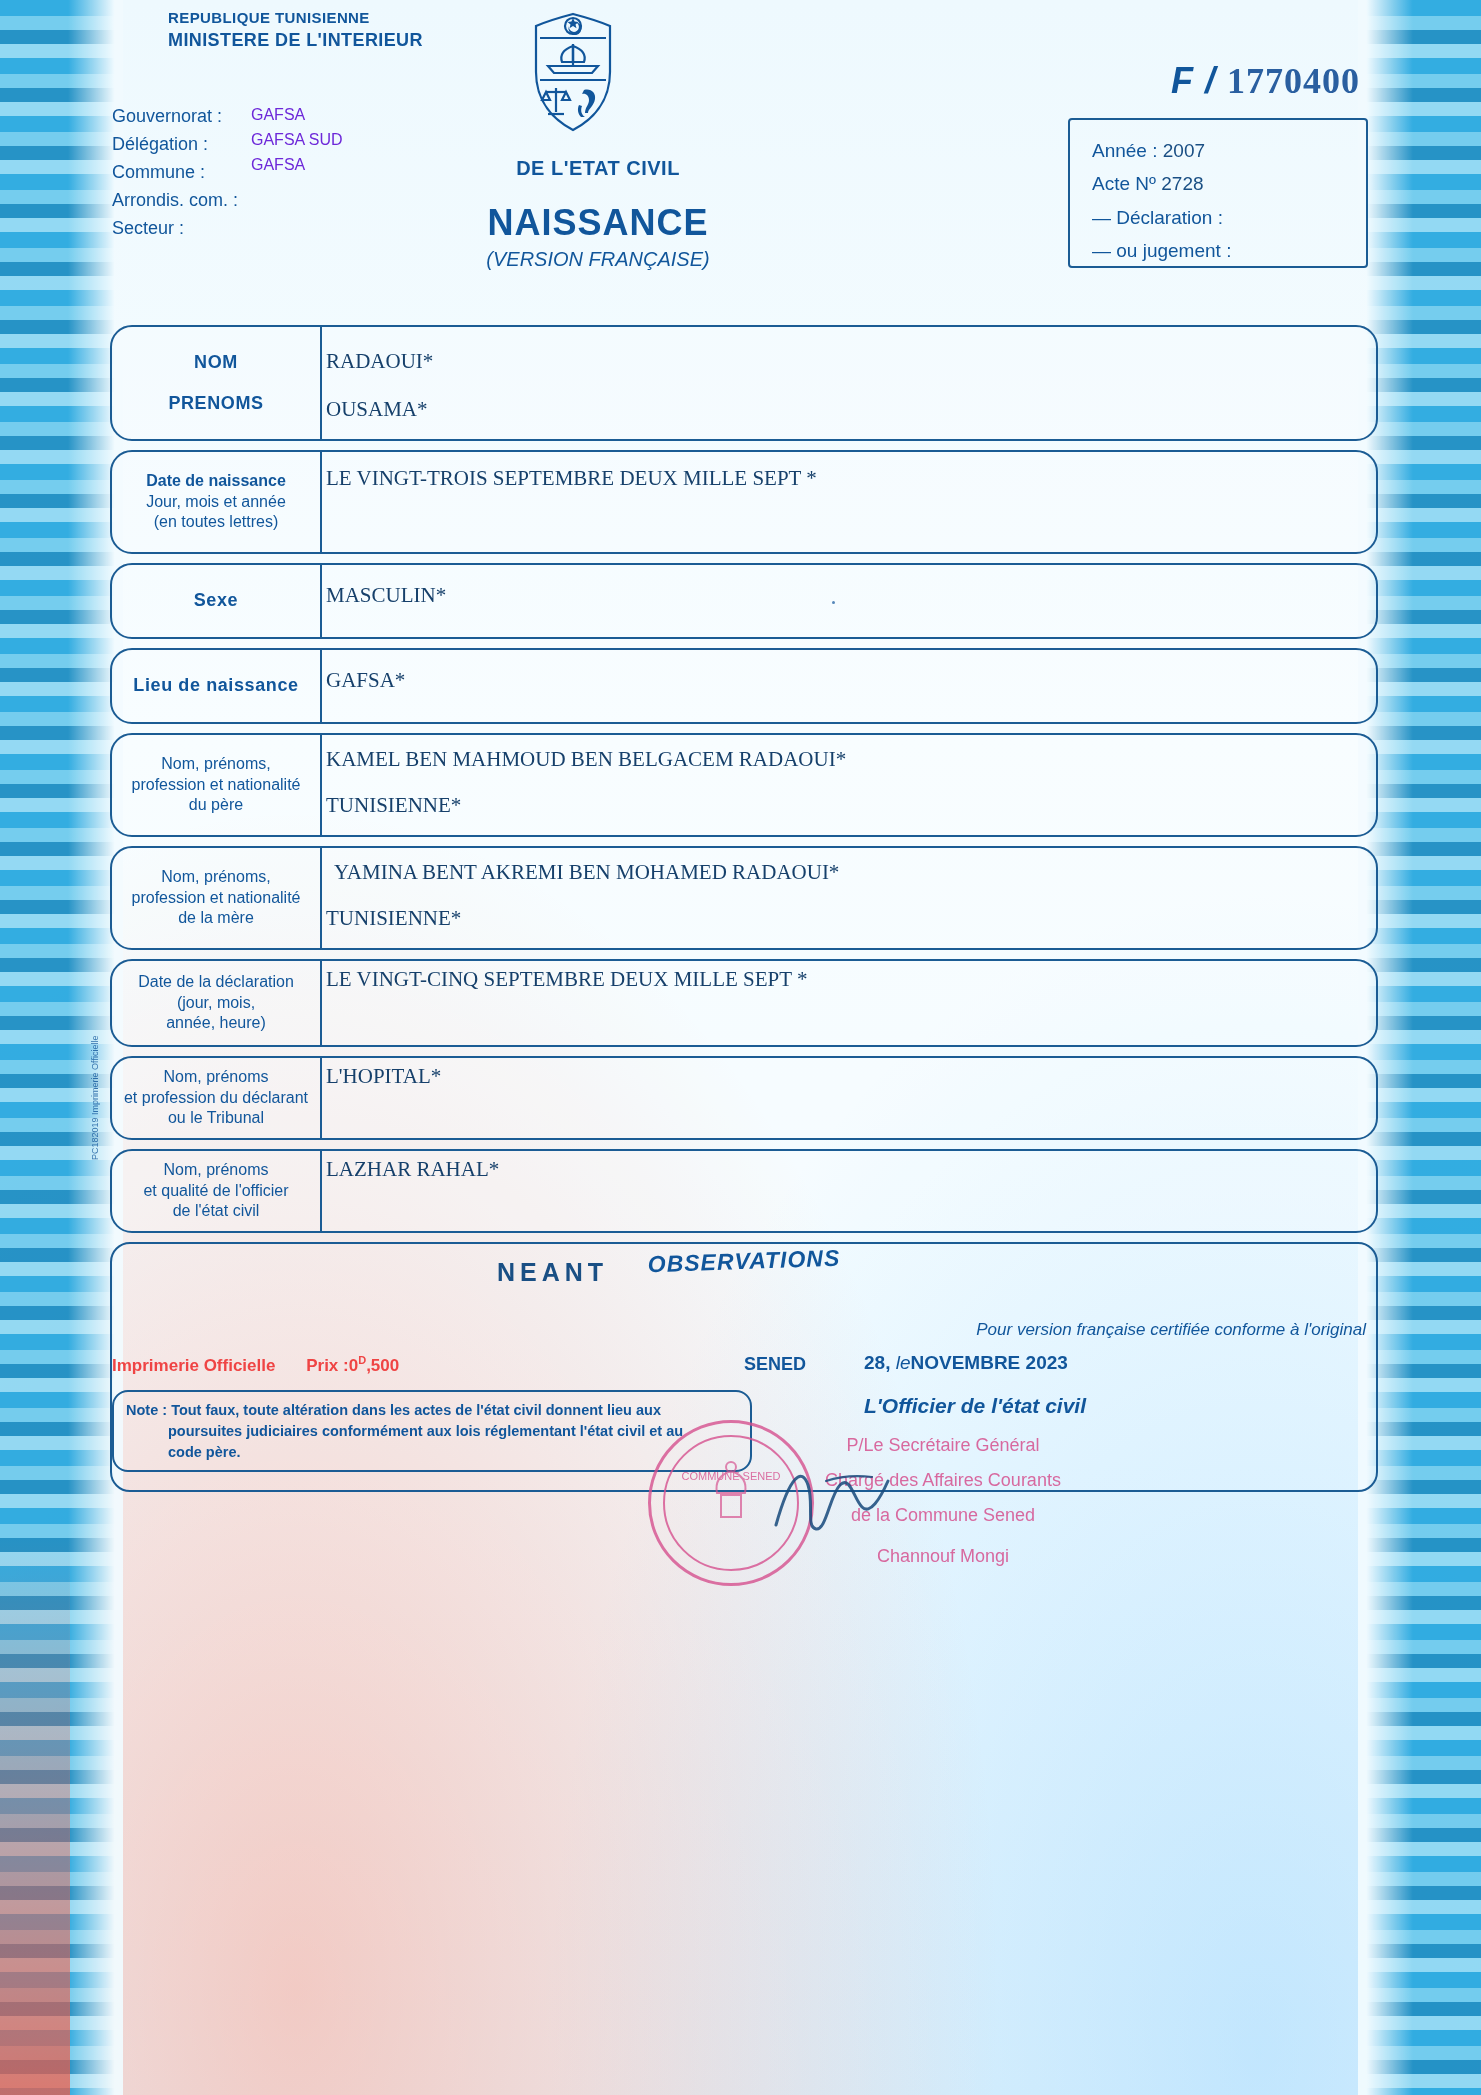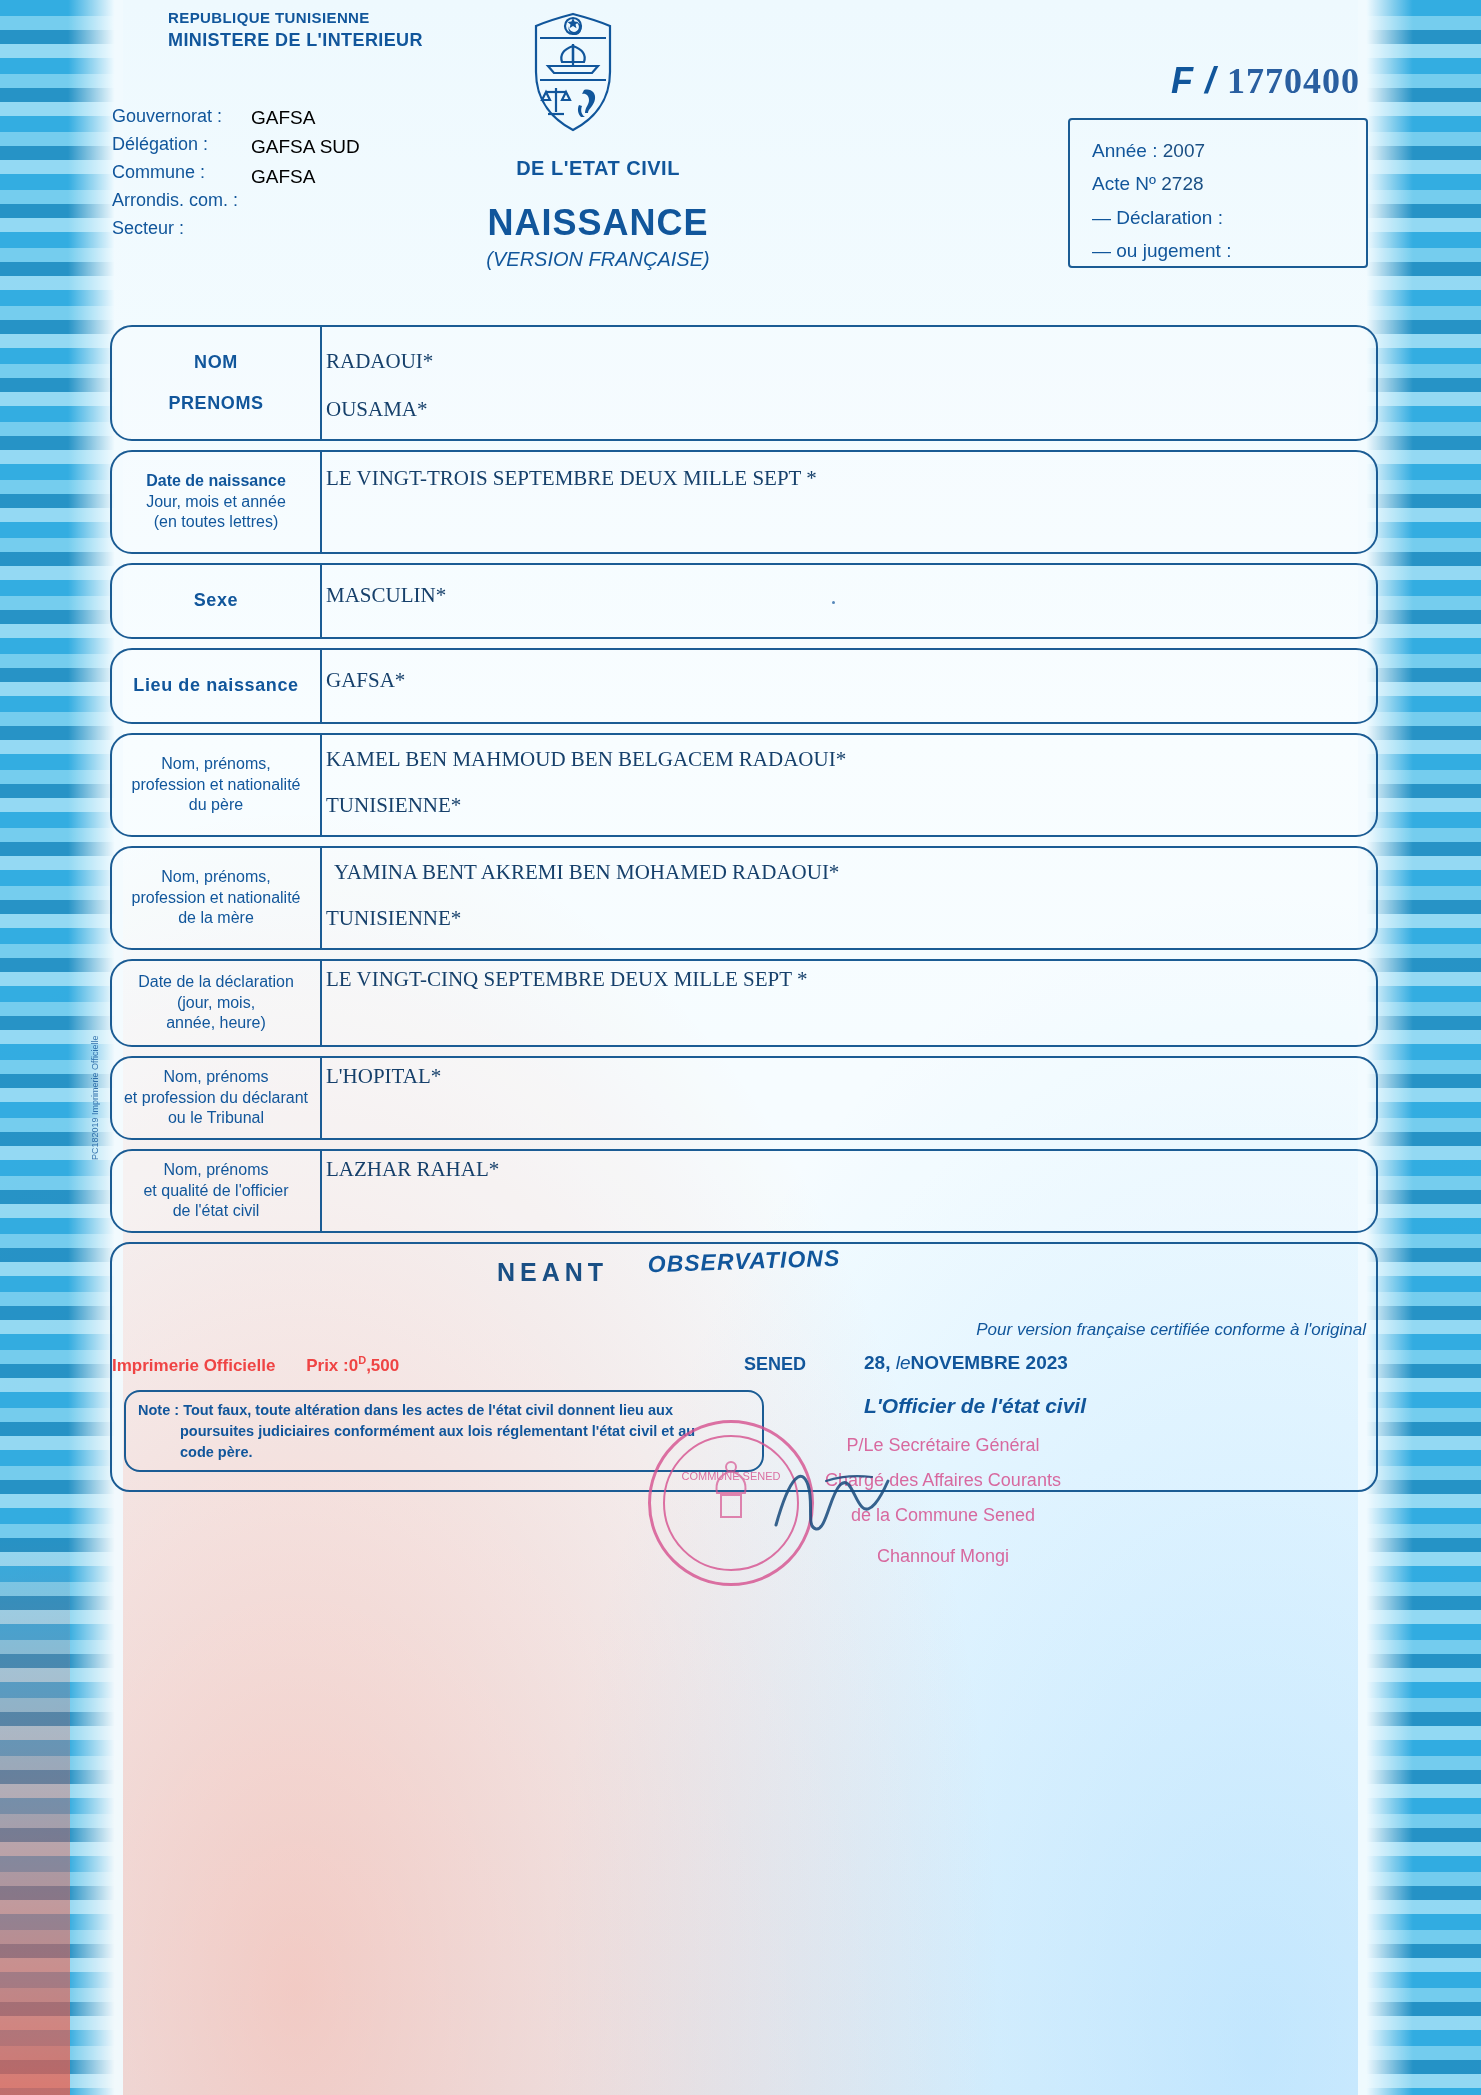--- a/index.html
+++ b/index.html
@@ -86,22 +86,22 @@
     top: 103px;
     color: #11569b;
     font-size: 18px;
     line-height: 1.55;
   }
   .labels-block div { white-space: nowrap; }
   .values-block {
     position: absolute;
     left: 163px;
     top: 103px;
-    color: #000000;
-    font-size: 19px;
+    color: #6d28d9;
+    font-size: 16px;
     line-height: 1.55;
   }
 
   .emblem {
     position: absolute;
     left: 430px;
     top: 10px;
     width: 110px;
     height: 125px;
   }
@@ -250,21 +250,20 @@
     width: 640px;
     height: 82px;
     border: 2px solid #1b5c94;
     border-radius: 16px;
     box-sizing: border-box;
     padding: 8px 12px;
     color: #11569b;
     font-size: 14.5px;
     line-height: 1.45;
     font-weight: bold;
-    margin-left: 12px;
   }
   .note .ind { display: block; padding-left: 42px; }
 
   .conform {
     position: absolute;
     right: 6px;
     top: -18px;
     color: #11569b;
     font-size: 17px;
     font-style: italic;

